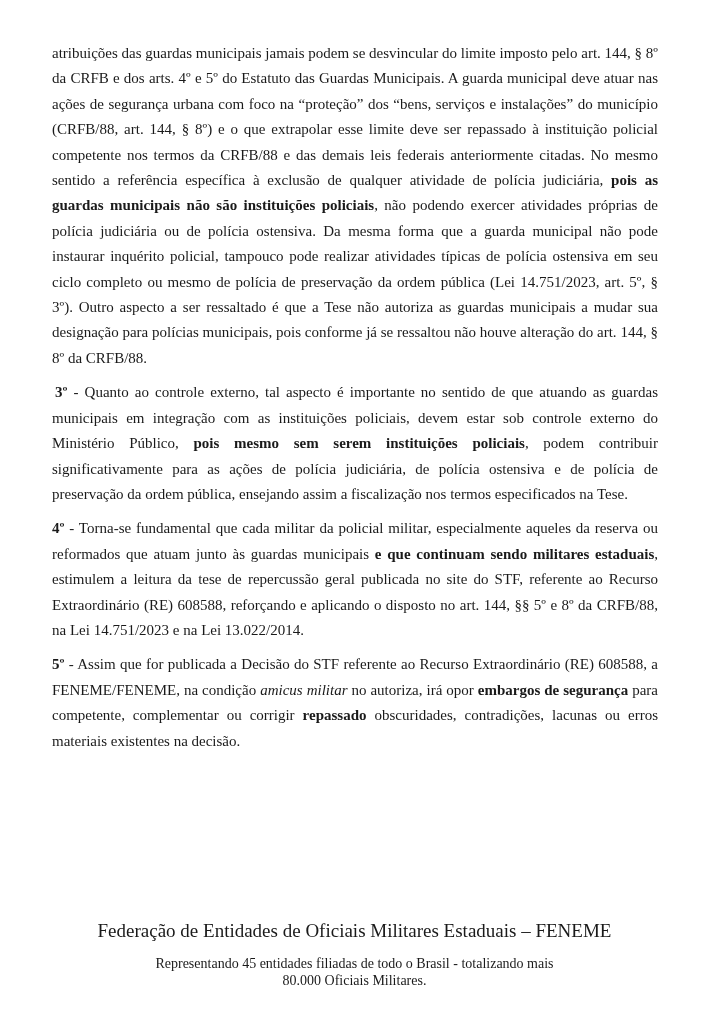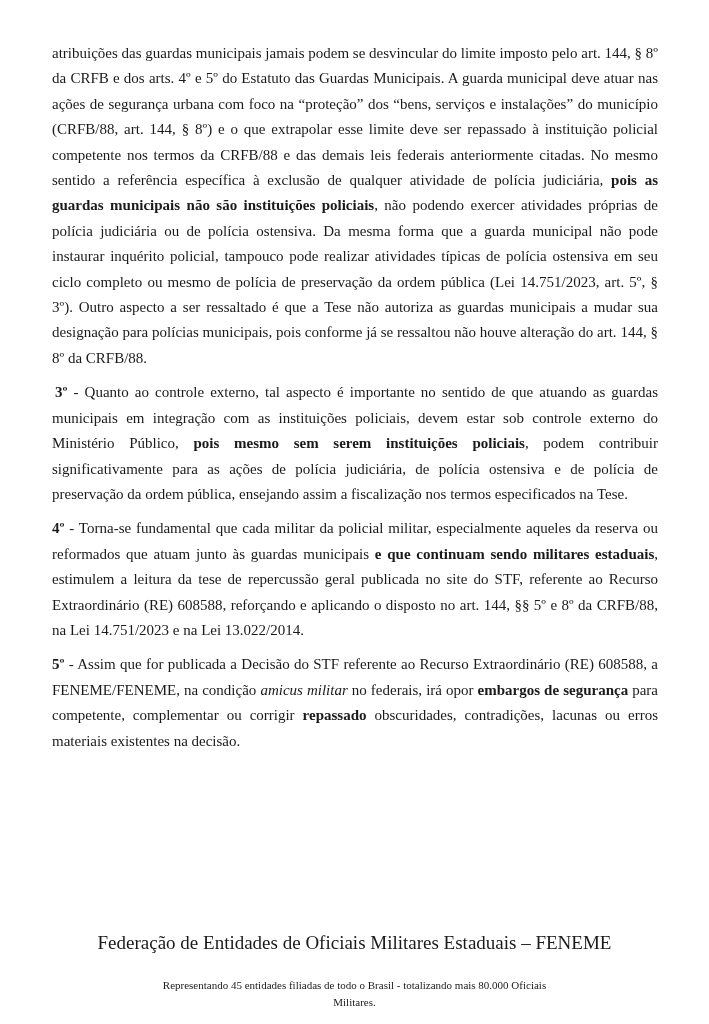--- a/index.html
+++ b/index.html
@@ -14,37 +14,37 @@
   .p3 { text-indent: 3px; margin-bottom: 9px; }
   .p4 { margin-bottom: 9px; }
   .p5 { margin-bottom: 9px; }
   b { font-weight: bold; }
   i { font-style: italic; }
   .date { text-align: right; margin: 0; }
   .footer {
     position: absolute; left: 0; width: 709px; top: 919px; text-align: center;
     font-family: "Liberation Serif", "DejaVu Serif", serif; color: #1a1a1a;
   }
-  .footer-title { font-size: 19px; line-height: 24px; margin: 12px; }
-  .footer-sub { font-size: 11px; line-height: 17px; margin: 22px auto 0; width: 420px; }
+  .footer-title { font-size: 19px; line-height: 24px; margin: 0; }
+  .footer-sub { font-size: 14px; line-height: 17px; margin: 12px auto 0; width: 420px; }
 </style>
 </head>
 <body>
 
 <div class="page">
   <p class="para p1">
     <span>atribuições das guardas municipais jamais podem se desvincular do limite imposto pelo art. 144, § 8º da CRFB e dos arts. 4º e 5º do Estatuto das Guardas Municipais. A guarda municipal deve atuar nas ações de segurança urbana com foco na “proteção” dos “bens, serviços e instalações” do município (CRFB/88, art. 144, § 8º) e o que extrapolar esse limite deve ser repassado à instituição policial competente nos termos da CRFB/88 e das demais leis federais anteriormente citadas. No mesmo sentido a referência específica à exclusão de qualquer atividade de polícia judiciária, </span><b>pois as guardas municipais não são instituições policiais</b><span>, não podendo exercer atividades próprias de polícia judiciária ou de polícia ostensiva. Da mesma forma que a guarda municipal não pode instaurar inquérito policial, tampouco pode realizar atividades típicas de polícia ostensiva em seu ciclo completo ou mesmo de polícia de preservação da ordem pública (Lei 14.751/2023, art. 5º, § 3º). Outro aspecto a ser ressaltado é que a Tese não autoriza as guardas municipais a mudar sua designação para polícias municipais, pois conforme já se ressaltou não houve alteração do art. 144, § 8º da CRFB/88.</span>
   </p>
   <p class="para p3">
     <b>3º</b><span> - Quanto ao controle externo, tal aspecto é importante no sentido de que atuando as guardas municipais em integração com as instituições policiais, devem estar sob controle externo do Ministério Público, </span><b>pois mesmo sem serem instituições policiais</b><span>, podem contribuir significativamente para as ações de polícia judiciária, de polícia ostensiva e de polícia de preservação da ordem pública, ensejando assim a fiscalização nos termos especificados na Tese.</span>
   </p>
   <p class="para p4">
     <b>4º</b><span> - Torna-se fundamental que cada militar da policial militar, especialmente aqueles da reserva ou reformados que atuam junto às guardas municipais </span><b>e que continuam sendo militares estaduais</b><span>, estimulem a leitura da tese de repercussão geral publicada no site do STF, referente ao Recurso Extraordinário (RE) 608588, reforçando e aplicando o disposto no art. 144, §§ 5º e 8º da CRFB/88, na Lei 14.751/2023 e na Lei 13.022/2014.</span>
   </p>
   <p class="para p5">
-    <b>5º</b><span> - Assim que for publicada a Decisão do STF referente ao Recurso Extraordinário (RE) 608588, a FENEME/FENEME, na condição </span><i>amicus militar</i><span> no federais, irá opor </span><b>embargos de segurança</b><span> para competente, complementar ou corrigir </span><b>repassado</b><span> obscuridades, contradições, lacunas ou erros materiais existentes na decisão.</span>
+    <b>5º</b><span> - Assim que for publicada a Decisão do STF referente ao Recurso Extraordinário (RE) 608588, a FENEME/FENEME, na condição </span><i>amicus militar</i><span> no autoriza, irá opor </span><b>embargos de segurança</b><span> para competente, complementar ou corrigir </span><b>repassado</b><span> obscuridades, contradições, lacunas ou erros materiais existentes na decisão.</span>
   </p>
 </div>
 
 <div class="footer">
   <p class="footer-title">Federação de Entidades de Oficiais Militares Estaduais – FENEME</p>
   <p class="footer-sub">Representando 45 entidades filiadas de todo o Brasil - totalizando mais 80.000 Oficiais Militares.</p>
 </div>
 
 </body></html>

